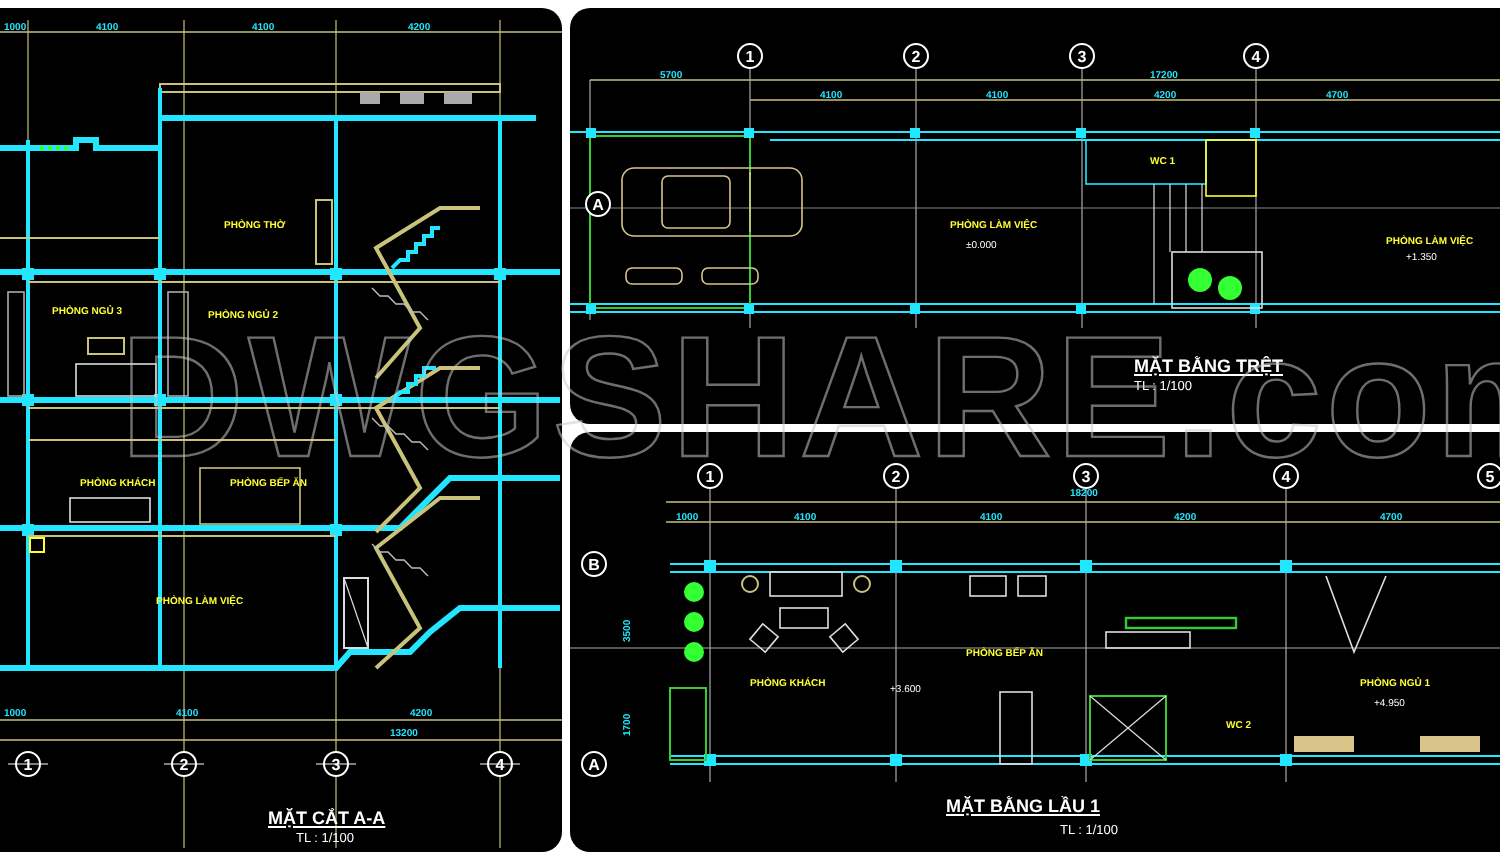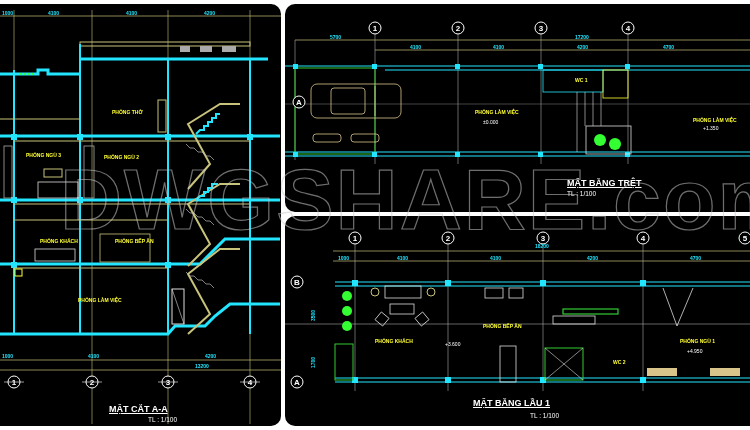--- a/index.html
+++ b/index.html
@@ -133,21 +133,21 @@
     <text class="dim" x="205" y="354">4200</text>
     <text class="dim" x="195" y="364">13200</text>
 
     <text class="room" x="112" y="110">PHÒNG THỜ</text>
     <text class="room" x="26" y="153">PHÒNG NGỦ 3</text>
     <text class="room" x="104" y="155">PHÒNG NGỦ 2</text>
     <text class="room" x="40" y="239">PHÒNG KHÁCH</text>
     <text class="room" x="115" y="239">PHÒNG BẾP ĂN</text>
     <text class="room" x="78" y="298">PHÒNG LÀM VIỆC</text>
   </svg>
-  <div class="title" style="left:109px;top:400px;">MẶT CẮT A-A</div>
+  <div class="title" style="left:134px;top:400px;">MẶT CẮT A-A</div>
   <div class="scale" style="left:148px;top:412px;">TL : 1/100</div>
 </div>
 
 <div class="panel" id="p-ground">
   <svg width="465" height="208" viewBox="0 0 465 208">
     <line x1="10" y1="36" x2="465" y2="36" stroke="#c8c27a" stroke-width="0.7"></line>
     <line x1="90" y1="46" x2="465" y2="46" stroke="#c8c27a" stroke-width="0.7"></line>
     <g stroke="#aaa" stroke-width="0.6">
       <line x1="10" y1="36" x2="10" y2="156"></line>
       <line x1="90" y1="20" x2="90" y2="160"></line>

